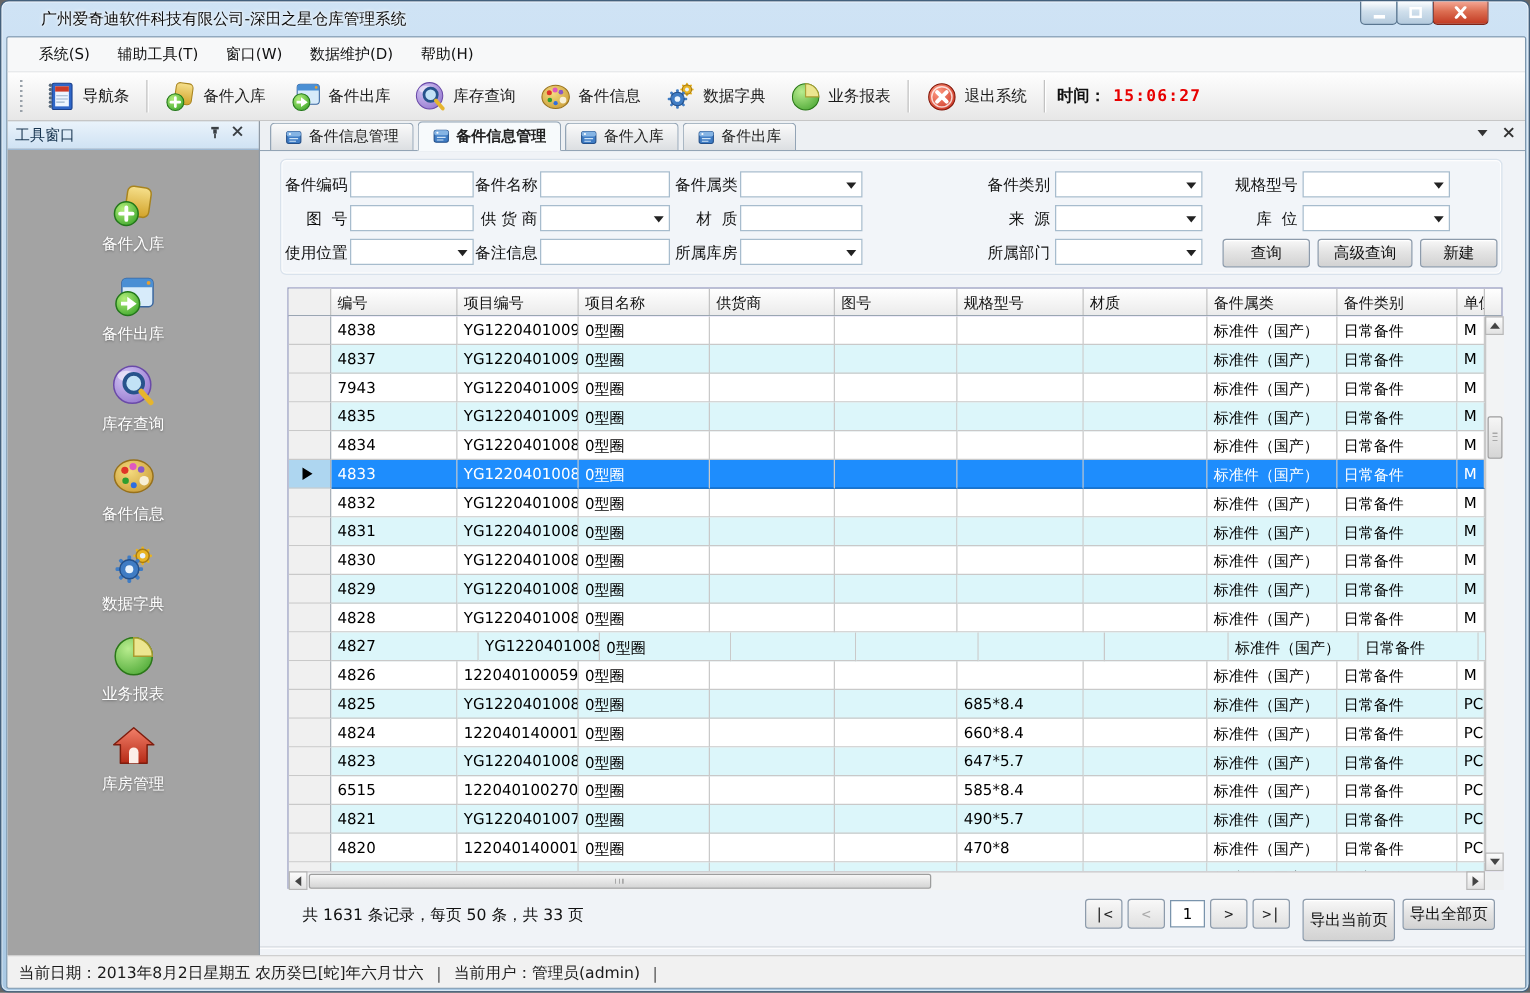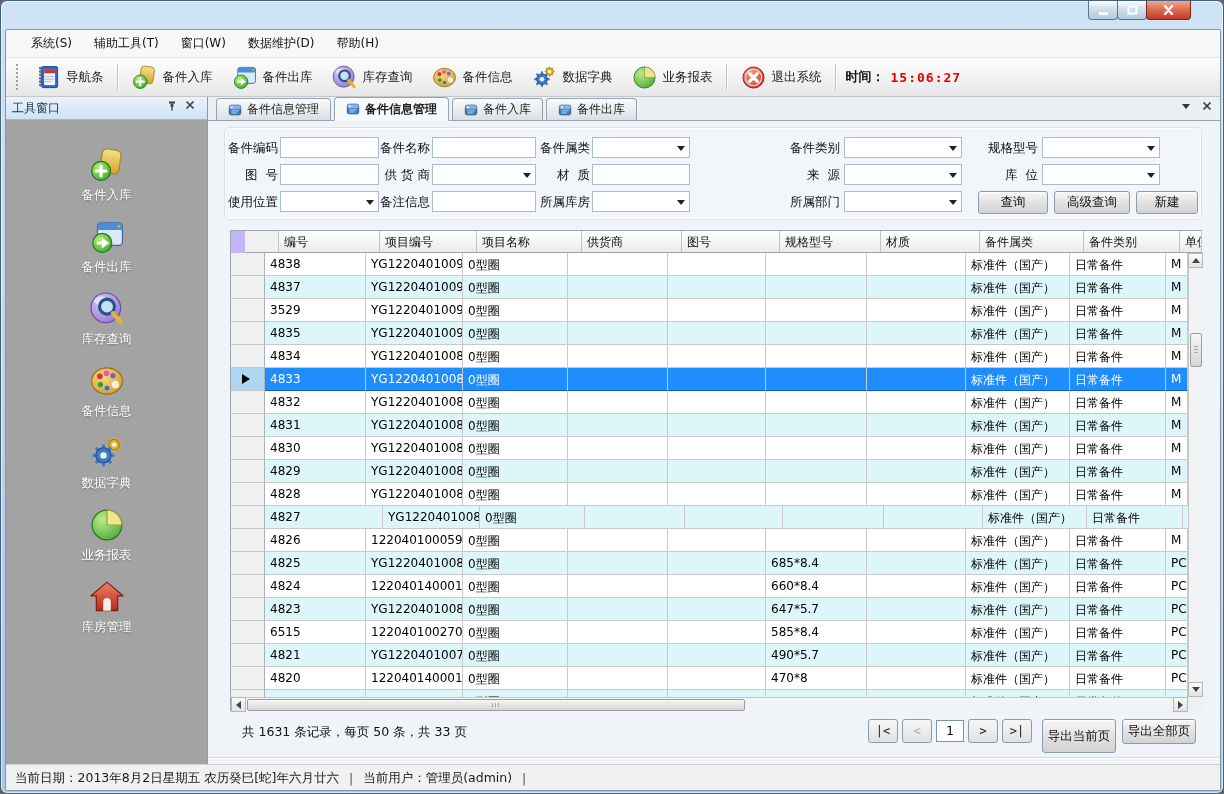--- a/index.html
+++ b/index.html
@@ -46,21 +46,21 @@
   
   .content{position:absolute;left:0;top:24px;width:1014px;height:643px;background:#f0f3f7;}
   .groupbox{position:absolute;left:16px;top:6px;width:978px;height:93px;border:1px solid #d9e2ec;border-radius:5px;background:#f2f5f9;box-shadow:inset 0 0 0 1px #fdfdfe;}
   .f-label{position:absolute;height:21px;line-height:21px;font-size:12.5px;color:#111;text-align:right;white-space:pre;}
   .f-input{position:absolute;height:21px;border:1px solid #a7bccd;background:#fff;font-size:12px;padding:0 3px;}
   .f-select{position:absolute;height:21px;border:1px solid #a7bccd;background:#fff;}
   .f-select .arr{position:absolute;right:4px;top:8px;width:0;height:0;border-left:4px solid transparent;border-right:4px solid transparent;border-top:5px solid #222;}
   .pushbtn{position:absolute;height:23px;border:1px solid #8d9bab;border-radius:3px;background:linear-gradient(#f8f8f8,#e4e4e4 45%,#d2d2d2);
     font-size:12.5px;color:#111;display:flex;align-items:center;justify-content:center;box-shadow:inset 0 1px 0 #fff;}
   
-  .tablewrap{position:absolute;left:22px;top:109px;width:972px;height:481px;background:#c4b5fd;border:1px solid #9aa6b2;padding-left:14px;}
+  .tablewrap{position:absolute;left:22px;top:109px;width:972px;height:481px;background:#c4b5fd;border:1px solid #9aa6b2;}
   .thead{display:flex;height:22px;background:linear-gradient(#ffffff,#ebebeb);border-bottom:1px solid #9aa6b2;}
   .th{font-size:12px;color:#111;padding:3px 0 0 5px;border-right:1px solid #c3c3c3;overflow:hidden;white-space:nowrap;flex:none;}
   .rowsbox{position:absolute;left:0;top:22px;width:957px;height:444px;overflow:hidden;background:#fff;}
   .trow{display:flex;height:23px;}
   .td{font-size:12px;color:#000;padding:4px 0 0 5px;border-right:1px solid #c9c9c9;border-bottom:1px solid #c9c9c9;overflow:hidden;white-space:nowrap;flex:none;font-family:"DejaVu Sans","Liberation Sans",sans-serif;}
   .trow.alt .td{background:#dcf6fa;}
   .trow.sel .td{background:#1e8dfd;color:#fff;border-bottom-color:#0c63b8;}
   .rowhdr{width:34px;flex:none;background:#f0f0f0;border-right:1px solid #aab2ba;border-bottom:1px solid #c9c9c9;position:relative;}
   .trow.sel .rowhdr{background:#aed6f0;}
   .rowhdr .mark{position:absolute;left:11px;top:6px;width:0;height:0;border-top:5px solid transparent;border-bottom:5px solid transparent;border-left:8px solid #000;}
@@ -90,20 +90,21 @@
     display:flex;align-items:center;padding-left:9px;font-size:12.5px;color:#1a1a1a;gap:10px;}
   .statusbar .pipe{color:#555;}
   .ico{display:inline-block;line-height:0;}
 </style>
 </head>
 <body>
 
 <div class="win">
   <div class="titlebar">
     <span class="app-ico ico" id="app-ico"></span>
+    <span class="title-text">广州爱奇迪软件科技有限公司-深田之星仓库管理系统</span>
     <div class="winctrl">
       <div class="wbtn">
         <svg width="11" height="9" viewBox="0 0 11 9">
             <rect x="1" y="6" width="9" height="3" fill="#fff" stroke="#4a6population" stroke-width="0"></rect>
           </svg>
       </div>
       <div class="wbtn">
         <svg width="11" height="10" viewBox="0 0 11 10">
             <rect x="1.5" y="1.5" width="8" height="7" fill="none" stroke="#fff" stroke-width="2"></rect>
           </svg>
@@ -540,21 +541,21 @@
                 <div class="td" style="width: 100px;"></div>
                 <div class="td" style="width: 98px;"></div>
                 <div class="td" style="width: 101px;"></div>
                 <div class="td" style="width: 99px;"></div>
                 <div class="td" style="width: 104px;">标准件（国产）</div>
                 <div class="td" style="width: 96px;">日常备件</div>
                 <div class="td" style="width: 22px;">M</div>
               </div>
               <div class="trow">
                 <div class="rowhdr"></div>
-                <div class="td" style="width: 101px;">3529</div>
+                <div class="td" style="width: 101px;">7943</div>
                 <div class="td" style="width: 97px;">YG12204010091</div>
                 <div class="td" style="width: 105px;">0型圈</div>
                 <div class="td" style="width: 100px;"></div>
                 <div class="td" style="width: 98px;"></div>
                 <div class="td" style="width: 101px;"></div>
                 <div class="td" style="width: 99px;"></div>
                 <div class="td" style="width: 104px;">标准件（国产）</div>
                 <div class="td" style="width: 96px;">日常备件</div>
                 <div class="td" style="width: 22px;">M</div>
               </div>

